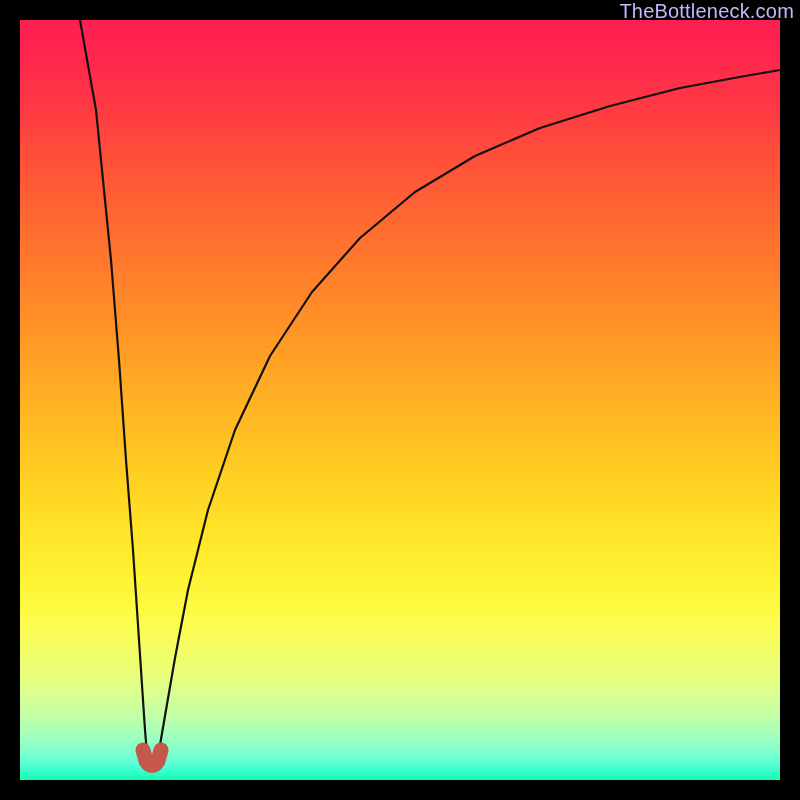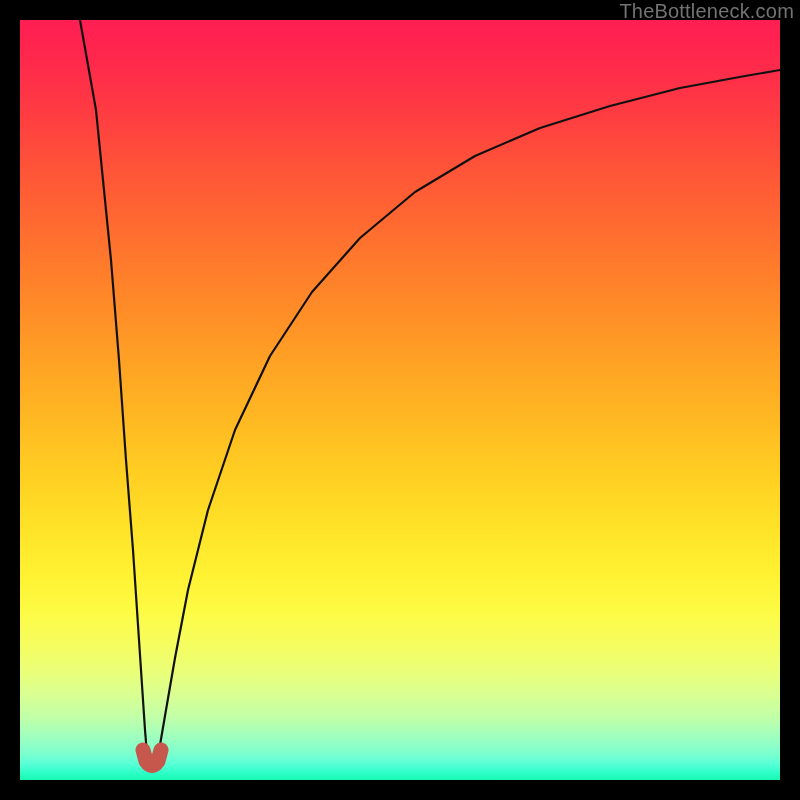--- a/index.html
+++ b/index.html
@@ -77,21 +77,21 @@
     svg.curve .thick-dip {
       stroke: #c6574c;
       stroke-width: 15;
       fill: none;
       stroke-linecap: round;
     }
     .watermark {
       position: absolute;
       top: 0px;
       right: 6px;
-      color: #737373;
+      color: #c4b5fd;
       font-size: 20px;
       font-weight: 500;
       letter-spacing: 0.2px;
       user-select: none;
     }
   </style>
 </head>
 <body>
 
 <div class="stage">

